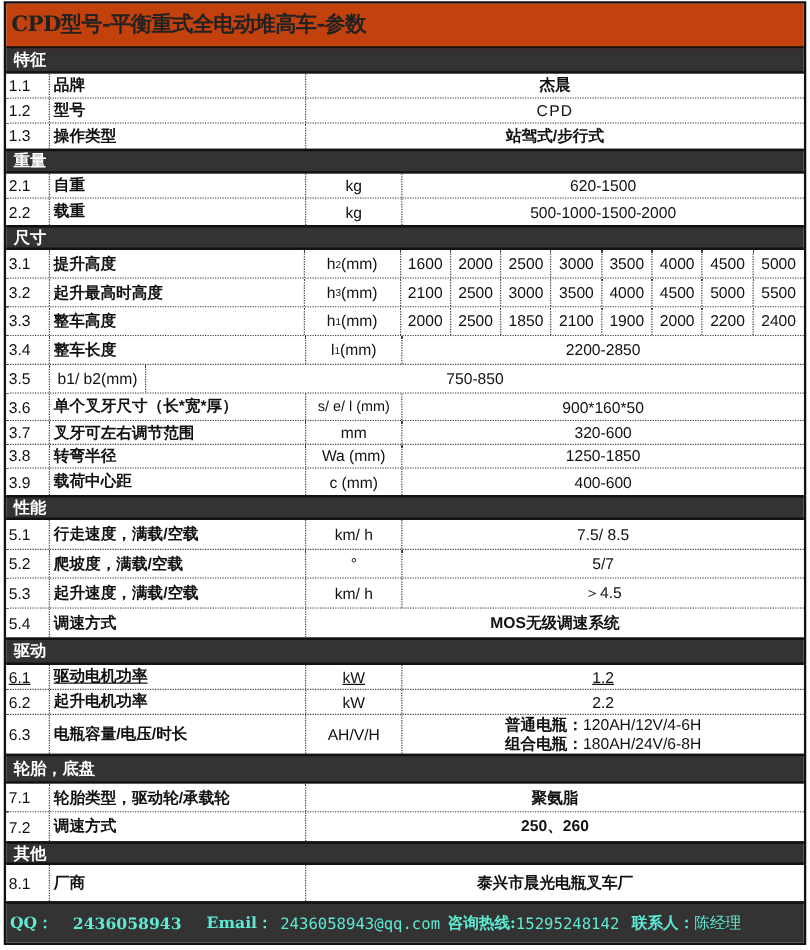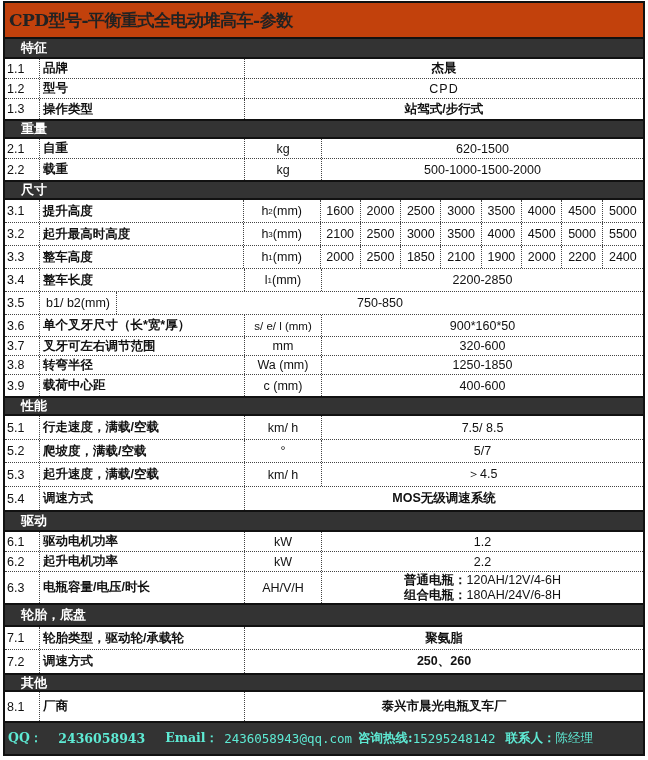--- a/index.html
+++ b/index.html
@@ -5,21 +5,21 @@
   html, body { margin: 0; padding: 0; background: #ffffff; }
   body { width: 648px; height: 760px; position: relative; overflow: hidden;
          font-family: "Liberation Sans", "DejaVu Sans", sans-serif; }
   #sheet { position: absolute; left: 3px; top: 1px; width: 642px; height: 755px;
            border: 2px solid #111; box-sizing: border-box; background: #fff; }
   .row { position: absolute; left: 0; width: 638px; box-sizing: border-box; }
   .title { background: #c2410c; color: #222; font-family: "DejaVu Serif", "Liberation Serif", serif;
            font-size: 17px; font-weight: bold; line-height: 34px; padding-left: 4px;
            border-bottom: 2px solid #111; letter-spacing: -0.5px; }
   .section { background: #333333; color: #ffffff; font-size: 13px; font-weight: bold;
-             padding-left: 16px; display: flex; align-items: center; border-bottom: 2px solid #111; }
+             padding-left: 6px; display: flex; align-items: center; border-bottom: 2px solid #111; }
   .data { background: #fff; color: #111; font-size: 12.5px; border-bottom: 1px dotted #444; display: flex; }
   .data.last { border-bottom: none; }
   .cell { box-sizing: border-box; display: flex; align-items: center; height: 100%; }
   .c-num { width: 35px; padding-left: 2px; border-right: 1px dotted #444; }
   .c-label { width: 205px; padding-left: 3px; font-weight: bold; border-right: 1px dotted #444; }
   .c-unit { width: 77px; justify-content: center; border-right: 1px dotted #444; }
   .c-val { flex: 1; justify-content: center; }
   .c-val.bold { font-weight: bold; }
   .c-multi { width: 40.5px; justify-content: center; border-right: 1px dotted #444; font-size: 12.5px; }
   .c-multi:last-child { border-right: none; }
@@ -182,21 +182,21 @@
     <div class="cell c-unit">km/ h</div>
     <div class="cell c-val">＞4.5</div>
   </div>
   <div class="row data last" style="top:484px;height:23px;">
     <div class="cell c-num">5.4</div>
     <div class="cell c-label">调速方式</div>
     <div class="cell c-val bold">MOS无级调速系统</div>
   </div>
 
   <div class="row section" style="top:507px;height:22px;border-top:2px solid #111;">驱动</div>
-  <div class="row data" style="top:529px;height:20px;">
+  <div class="row data" style="top:529px;height:20px;text-decoration:underline;">
     <div class="cell c-num">6.1</div>
     <div class="cell c-label">驱动电机功率</div>
     <div class="cell c-unit">kW</div>
     <div class="cell c-val">1.2</div>
   </div>
   <div class="row data" style="top:549px;height:20px;">
     <div class="cell c-num">6.2</div>
     <div class="cell c-label">起升电机功率</div>
     <div class="cell c-unit">kW</div>
     <div class="cell c-val">2.2</div>

